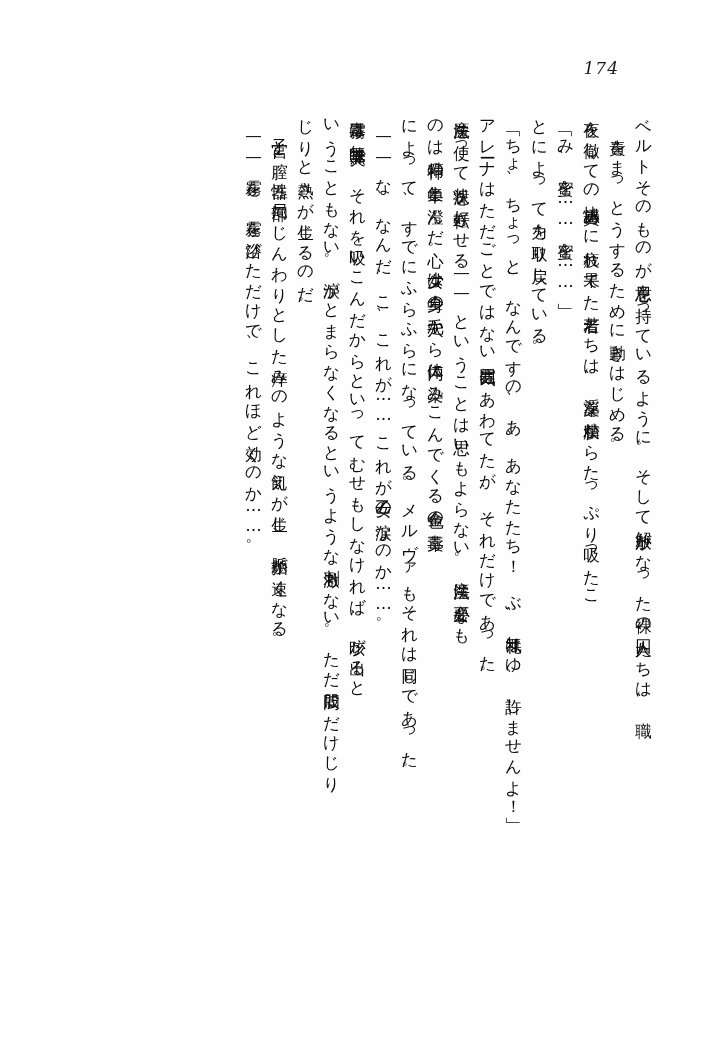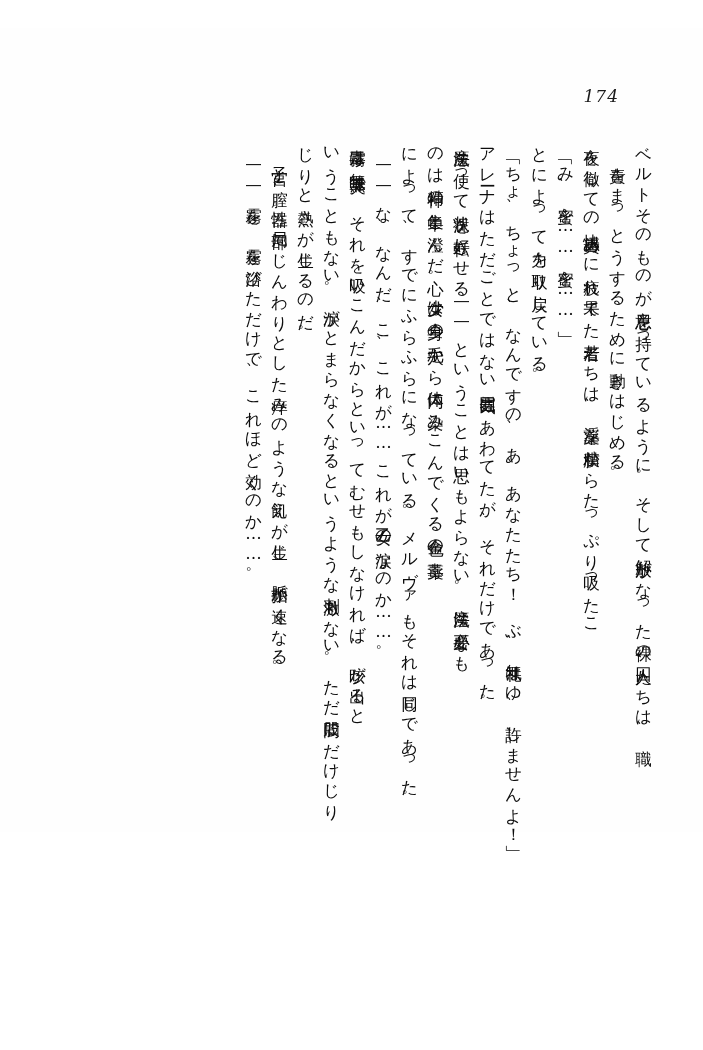--- a/index.html
+++ b/index.html
@@ -13,21 +13,20 @@
     overflow: hidden;
     font-family: "DejaVu Serif", serif;
     color: #111111;
   }
   .page {
     position: relative;
     width: 703px;
     height: 804px;
     background: #fefefe;
     box-sizing: border-box;
-    margin-top: 28px;
   }
   
   .page-number {
     position: absolute;
     top: 58px;
     right: 84px;
     font-family: "DejaVu Serif", serif;
     font-size: 17px;
     font-style: italic;
     letter-spacing: 1px;

